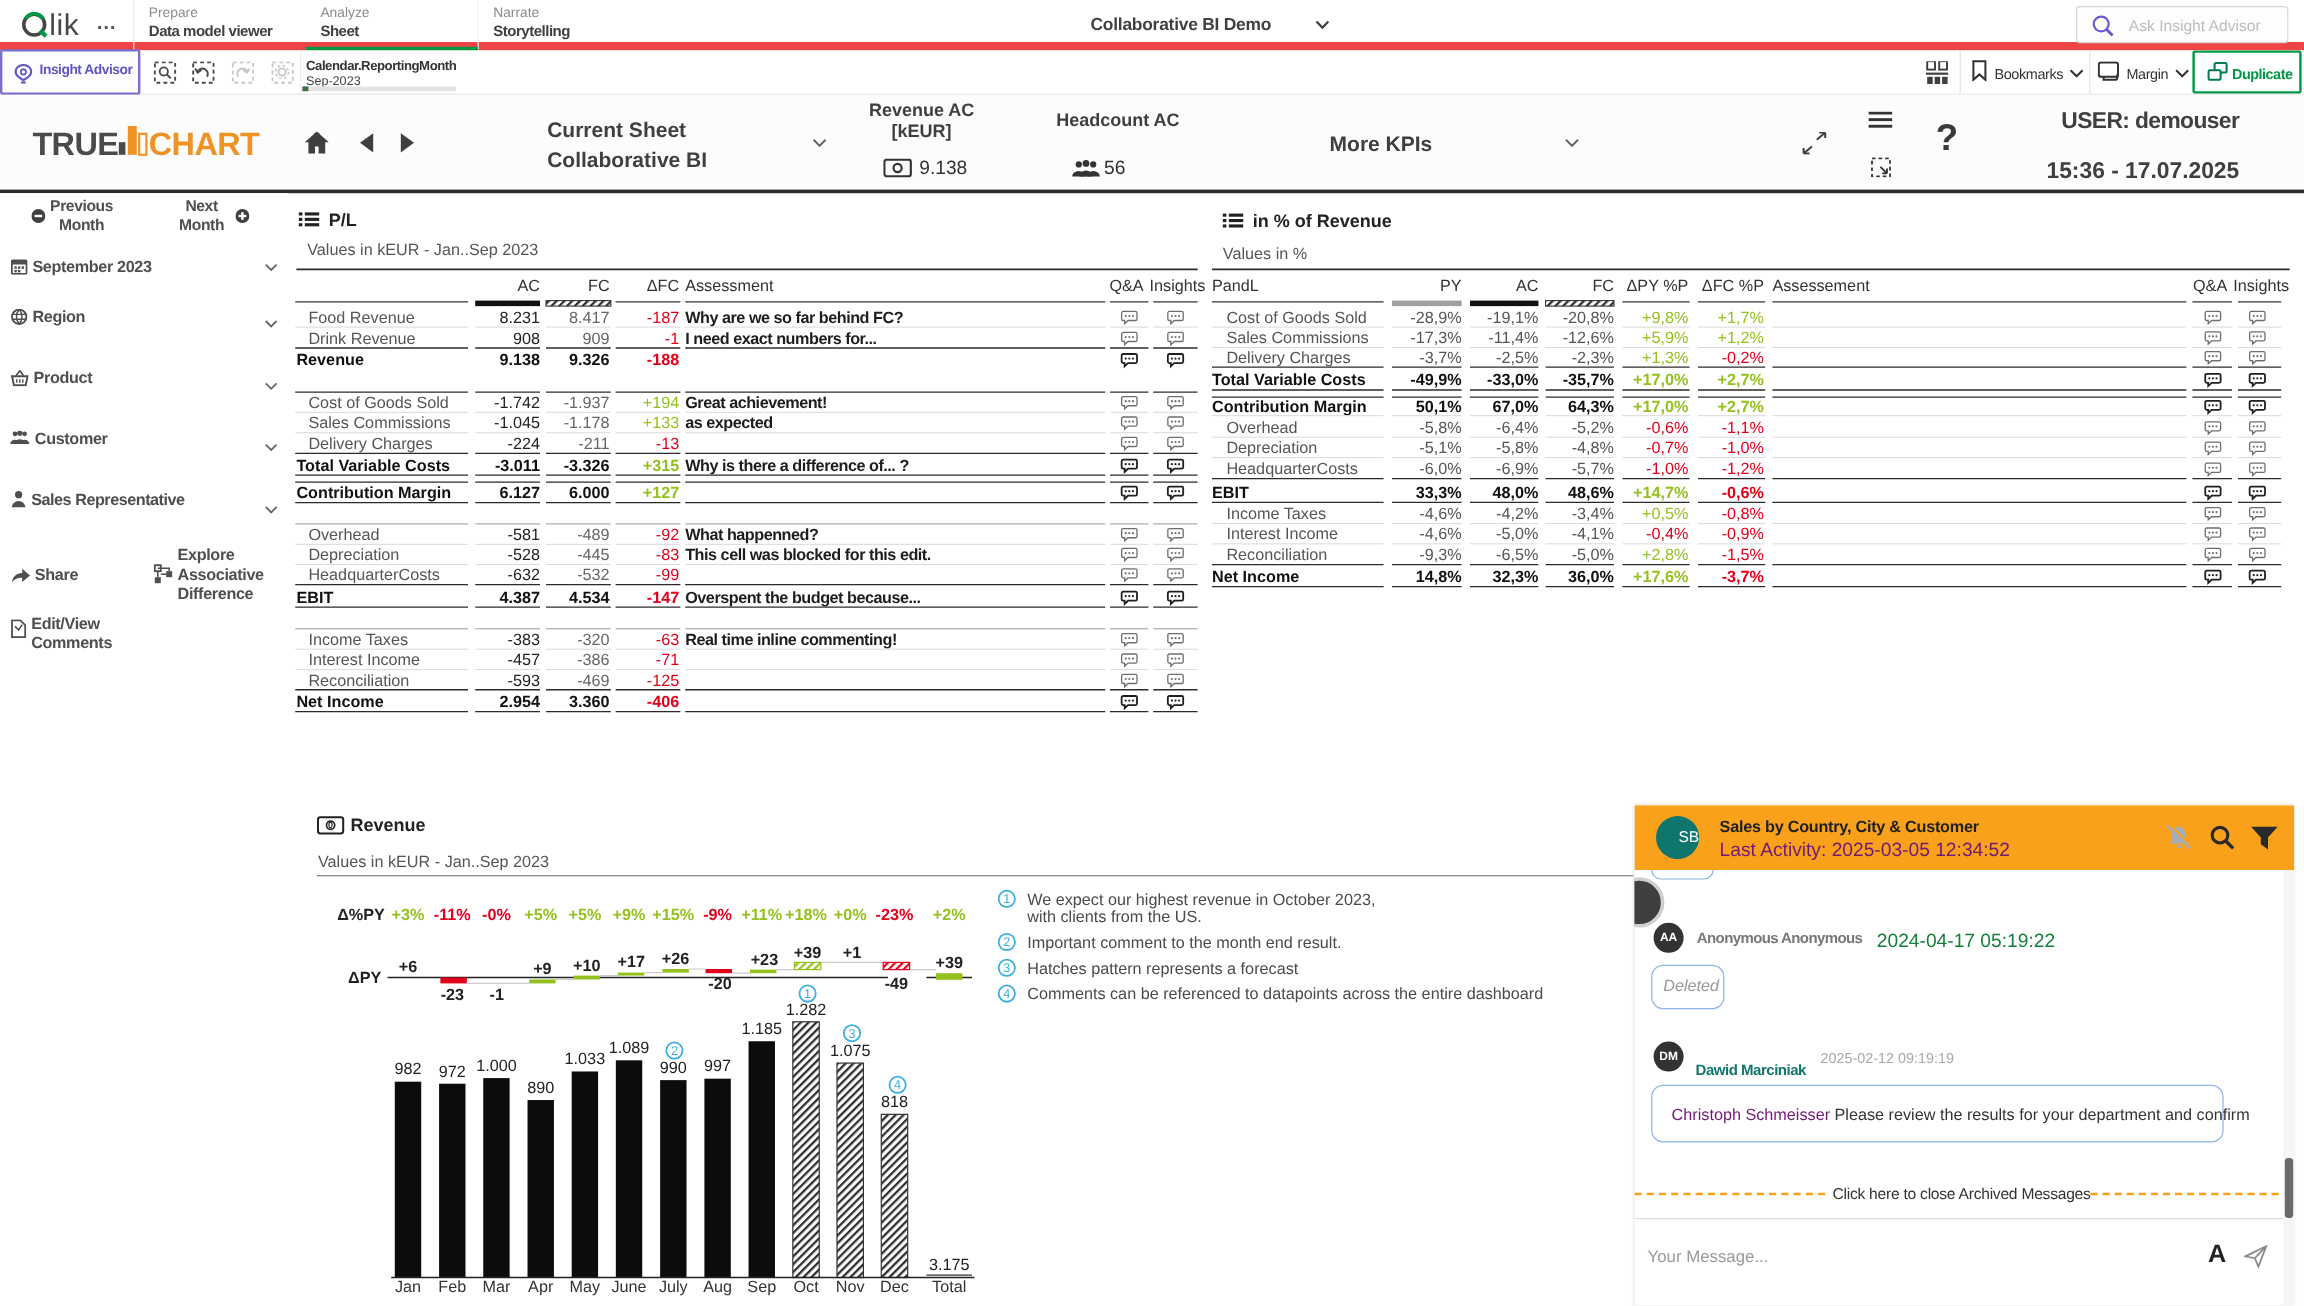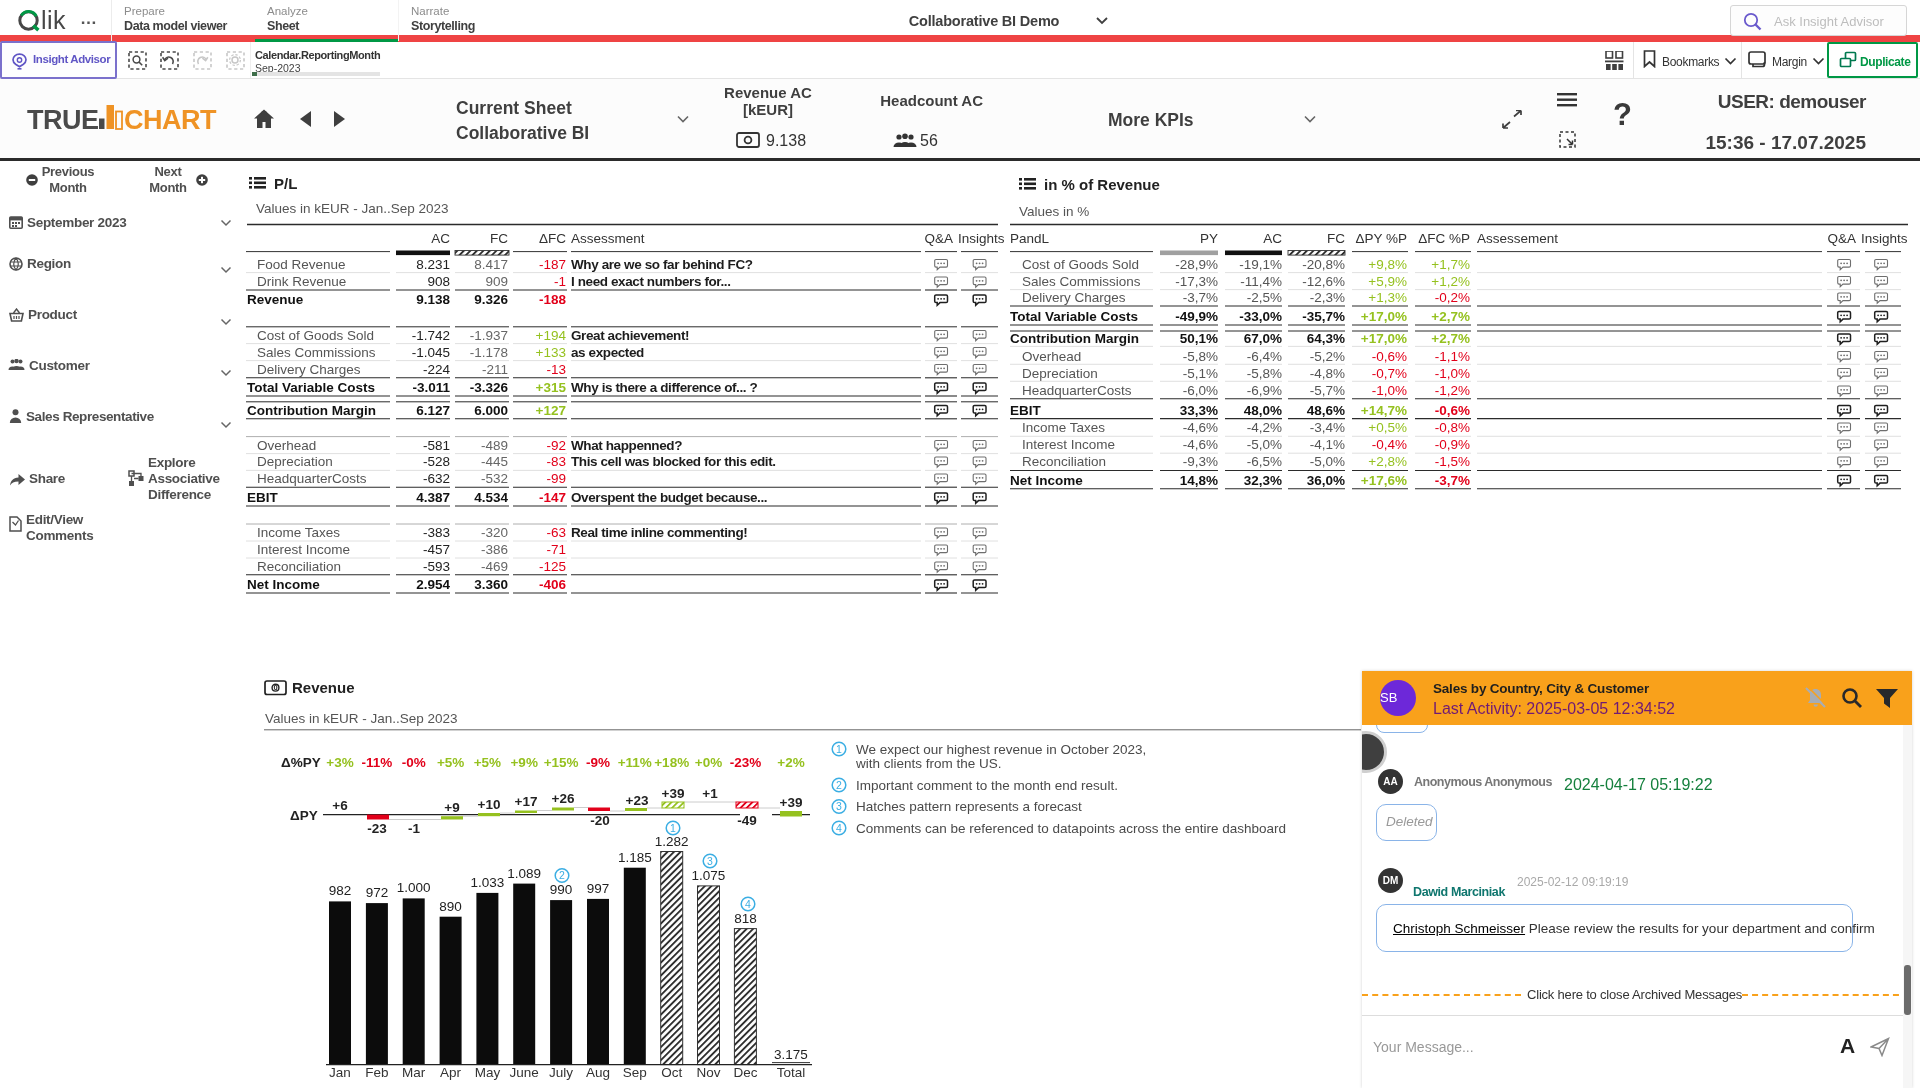--- a/index.html
+++ b/index.html
@@ -1218,21 +1218,21 @@
     <text x="616" y="151.3" font-size="13.5" fill="#4a4a4a" font-weight="400">Hatches pattern represents a forecast</text>
     <circle cx="599" cy="168" r="6.8" fill="#fff" stroke="#3BAEE3" stroke-width="1.5"></circle>
     <text x="599" y="171.7" font-size="10.5" fill="#3BAEE3" text-anchor="middle">4</text>
     <text x="616" y="172.8" font-size="13.5" fill="#4a4a4a" font-weight="400">Comments can be referenced to datapoints across the entire dashboard</text>
     <text x="616" y="108.3" font-size="13.5" fill="#4a4a4a" font-weight="400">with clients from the US.</text>
   </svg>
 <div class="abs" style="left:1362px;top:671px;width:550px;height:417px;background:#fff;overflow:hidden;box-shadow:0 0 3px rgba(0,0,0,.18)">
   <div class="abs" style="left:14px;top:40px;width:52px;height:22px;border:1.5px solid #8ab4e8;border-radius:8px;background:#fff"></div>
   <div class="abs" style="left:-17px;top:60px;width:42px;height:42px;border-radius:50%;background:#3f3f3f;border:3px solid #cfcfcf"></div>
   <div class="abs" style="left:0;top:0;width:550px;height:54px;background:#F9A11B">
-    <div class="abs" style="left:18px;top:9px;width:36px;height:36px;border-radius:50%;background:#6d28d9;color:#fff;font-size:13px;text-align:left;line-height:36px">SB</div>
+    <div class="abs" style="left:18px;top:9px;width:36px;height:36px;border-radius:50%;background:#0f766e;color:#fff;font-size:13px;text-align:right;line-height:36px">SB</div>
     <div class="abs b" style="left:71px;top:10px;font-size:13.5px;letter-spacing:-0.2px;color:#1f1f1f">Sales by Country, City &amp; Customer</div>
     <div class="abs" style="left:71px;top:29px;font-size:16px;color:#701a75">Last Activity: 2025-03-05 12:34:52</div>
     <svg class="abs" style="left:441px;top:15px" width="25" height="24" viewBox="0 0 25 24">
       <path d="M12.5 3 c-3.5 0 -5.5 2.5 -5.5 6 v5 l-2 3 h15 l-2 -3 v-5 c0 -3.5 -2 -6 -5.5 -6z" fill="#a7adb5"></path>
       <path d="M10.5 18.5 a2.2 2.2 0 0 0 4.4 0" fill="#a7adb5"></path>
       <path d="M3 2 L22 21" stroke="#a7adb5" stroke-width="2.2"></path>
       <path d="M4.5 0.5 L23.5 19.5" stroke="#F9A11B" stroke-width="1.6"></path>
     </svg>
     <svg class="abs" style="left:478px;top:15px" width="25" height="24">
         <circle cx="10" cy="10" r="6.5" fill="none" stroke="#28292b" stroke-width="2.6"></circle>
@@ -1244,21 +1244,21 @@
   </div>
   <div class="abs" style="left:16px;top:98px;width:25px;height:25px;border-radius:50%;background:#333;color:#fff;font-size:10px;text-align:center;line-height:25px;font-weight:700">AA</div>
   <div class="abs b" style="left:52px;top:104px;font-size:12.5px;letter-spacing:-0.5px;color:#777">Anonymous Anonymous</div>
   <div class="abs" style="left:202px;top:105px;font-size:16px;color:#15803d">2024-04-17 05:19:22</div>
   <div class="abs" style="left:14px;top:133px;width:61px;height:37px;border:1.5px solid #8ab4e8;border-radius:10px"></div>
   <div class="abs" style="left:24px;top:143px;font-size:13.5px;color:#999;font-style:italic">Deleted</div>
   <div class="abs" style="left:16px;top:197px;width:25px;height:25px;border-radius:50%;background:#333;color:#fff;font-size:10px;text-align:center;line-height:25px;font-weight:700">DM</div>
   <div class="abs b" style="left:51px;top:214px;font-size:12.5px;letter-spacing:-0.4px;color:#0f766e">Dawid Marciniak</div>
   <div class="abs" style="left:155px;top:204px;font-size:12px;color:#a9a9a9">2025-02-12 09:19:19</div>
   <div class="abs" style="left:14px;top:233px;width:477px;height:48px;border:1.5px solid #8ab4e8;border-radius:10px"></div>
-  <div class="abs" style="left:31px;top:250px;font-size:13.5px;color:#333"><span style="color:#000000;text-decoration:underline">Christoph Schmeisser</span> Please review the results for your department and confirm</div>
+  <div class="abs" style="left:31px;top:250px;font-size:13.5px;color:#333"><span style="color:#701a75;">Christoph Schmeisser</span> Please review the results for your department and confirm</div>
   <div class="abs" style="left:0px;top:323px;width:159px;border-top:2px dashed #F9A11B"></div>
   <div class="abs" style="left:380px;top:323px;width:167px;border-top:2px dashed #F9A11B"></div>
   <div class="abs" style="left:165px;top:316px;font-size:13px;letter-spacing:-0.2px;color:#333">Click here to close Archived Messages</div>
   <div class="abs" style="left:0;top:344px;width:550px;height:1px;background:#ddd"></div>
   <div class="abs" style="left:11px;top:368px;font-size:14px;color:#999">Your Message...</div>
   <div class="abs b" style="left:478px;top:363px;font-size:21px;color:#222">A</div>
   <svg class="abs" style="left:508px;top:366px" width="20" height="20">
       <path d="M1 10 L18.5 1.5 L12 18.5 L9 11.5 Z M9.5 11 L18 2" fill="none" stroke="#8a8a8a" stroke-width="1.5"></path>
     </svg>
   <div class="abs" style="left:541px;top:54px;width:9px;height:363px;background:#f6f6f6"></div>

